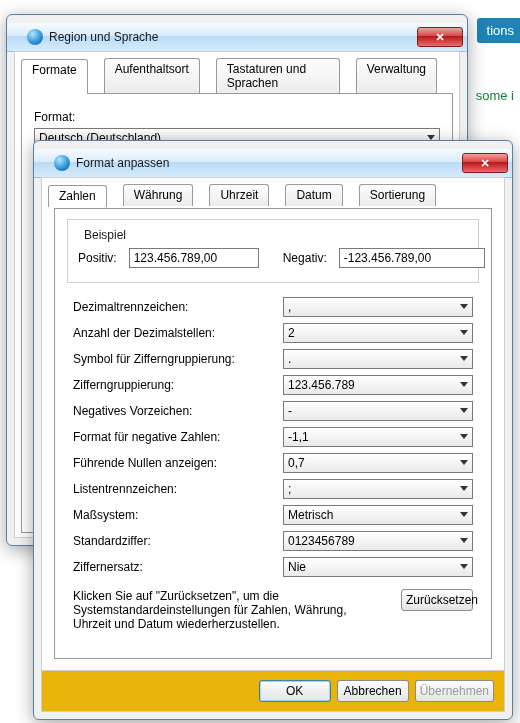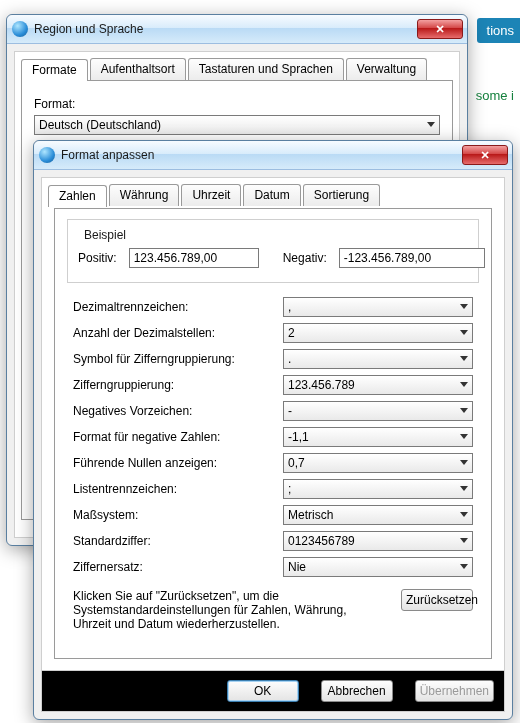--- a/index.html
+++ b/index.html
@@ -1,43 +1,43 @@
 <!DOCTYPE html>
 <html><head>
 <meta charset="utf-8">
 <style>
   html, body { margin:0; padding:0; width:520px; height:723px; font-family:"Segoe UI",Tahoma,sans-serif; font-size:12px; color:#000; overflow:hidden; background:#fff; }
   
   .win { position:absolute; background:#f0f0f0; border:1px solid #5a7fa0; border-radius:6px; box-shadow:0 4px 18px rgba(0,0,0,.35); }
-  .titlebar { height:28px; background:linear-gradient(#f7fbff,#d9ecfb 45%,#b9daf5 46%,#d6ebfa); border-bottom:1px solid #9cbde0; border-radius:6px 6px 0 0; display:flex; align-items:center; padding:0 4px 0 5px; }
+  .titlebar { height:28px; background:linear-gradient(#f7fbff,#d9ecfb 45%,#b9daf5 46%,#d6ebfa); border-bottom:1px solid #9cbde0; border-radius:6px 6px 0 0; display:flex; align-items:center; padding:0 4px 0 20px;margin-top:8px; }
   .titlebar .globe { width:16px; height:16px; border-radius:50%; background:radial-gradient(circle at 35% 30%,#aee6ff,#2a8dd8 60%,#155a93); margin-right:6px; flex:0 0 auto; }
   .titlebar .title { flex:1 1 auto; font-size:12px; color:#1a1a1a; white-space:nowrap; overflow:hidden; }
   .titlebar .close { width:44px; height:18px; border-radius:3px; background:linear-gradient(#f3a0a0,#d34545 45%,#b81818 46%,#e76c6c); border:1px solid #8a1a1a; color:#fff; font-weight:bold; display:flex; align-items:center; justify-content:center; font-size:11px; cursor:pointer; }
   .body { position:absolute; left:7px; right:7px; top:36px; bottom:7px; background:#fff; border:1px solid #cfcfcf; }
   
   .tabs { display:flex; padding:6px 6px 0 6px; }
-  .tab { border:1px solid #9a9a9a; border-bottom:none; background:linear-gradient(#fdfdfd,#ececec); padding:3px 10px; margin-right:2px; border-radius:3px 3px 0 0; font-size:12px; cursor:pointer; }
+  .tab { border:1px solid #9a9a9a; border-bottom:none; background:linear-gradient(#fdfdfd,#ececec); padding:3px 10px; margin-right:16px; border-radius:3px 3px 0 0; font-size:12px; cursor:pointer; }
   .tab.active { background:#fff; position:relative; top:1px; padding-bottom:4px; }
   .tabpanel { border:1px solid #9a9a9a; margin:0 6px 6px 6px; padding:10px 12px; background:#fff; }
   .link { color:#0066cc; text-decoration:none; cursor:pointer; }
   .select, input.txt { border:1px solid #7a7a7a; background:linear-gradient(#fff,#e9e9e9); font-family:inherit; font-size:12px; height:20px; box-sizing:border-box; padding:1px 4px; }
   .select { appearance:none; -webkit-appearance:none; padding-right:18px; background:linear-gradient(#fff,#e9e9e9); }
   .sel-wrap { position:relative; display:inline-block; }
   .sel-wrap::after { content:""; position:absolute; right:5px; top:7px; width:0; height:0; border-left:4px solid transparent; border-right:4px solid transparent; border-top:5px solid #333; pointer-events:none; }
   .fieldset { border:1px solid #cfcfcf; padding:8px 10px 14px 10px; margin-bottom:14px; }
   .fieldset .legend { font-size:12px; color:#1a1a1a; margin:-16px 0 6px 2px; background:#fff; display:inline-block; padding:0 4px; }
   .row { display:flex; align-items:center; margin:6px 0; }
   .row .lbl { flex:0 0 210px; }
   .row .ctl { flex:1 1 auto; }
   .row .ctl .sel-wrap, .row .ctl .select { width:100%; }
   .row .ctl .select { width:100%; }
   .btn { border:1px solid #8a8a8a; background:linear-gradient(#fdfdfd,#e4e4e4); border-radius:3px; padding:2px 4px; font-family:inherit; font-size:12px; cursor:pointer; min-width:72px; height:22px; }
   .btn.default { border:1px solid #3c7fb1; box-shadow:0 0 0 1px #a6d2f2 inset; }
   .btn:disabled { color:#9a9a9a; cursor:default; }
-  .footer { position:absolute; left:0; right:0; bottom:0; height:40px; background:#000000; border-top:1px solid #d0d0d0; display:flex; align-items:center; justify-content:flex-end; gap:22px; padding:0 10px; }
+  .footer { position:absolute; left:0; right:0; bottom:0; height:40px; background:#eab308; border-top:1px solid #d0d0d0; display:flex; align-items:center; justify-content:flex-end; gap:6px; padding:0 10px; }
   .hint { max-width:300px; }
   .example-box input.txt { background:#fff; }
   .bg-superuser { position:absolute; left:180px; top:10px; font-family:Arial,sans-serif; font-size:30px; letter-spacing:.5px; color:#bfbfbf; }
   .bg-superuser b { color:#2aa5cf; font-weight:normal; }
   .bg-btn { position:absolute; right:0; top:18px; background:#1c84b6; color:#fff; font-size:13px; padding:5px 6px 5px 10px; border-radius:3px 0 0 3px; }
 </style>
 </head>
 <body>
 
 <div class="bg-superuser"><span>super</span><b>user</b></div>

